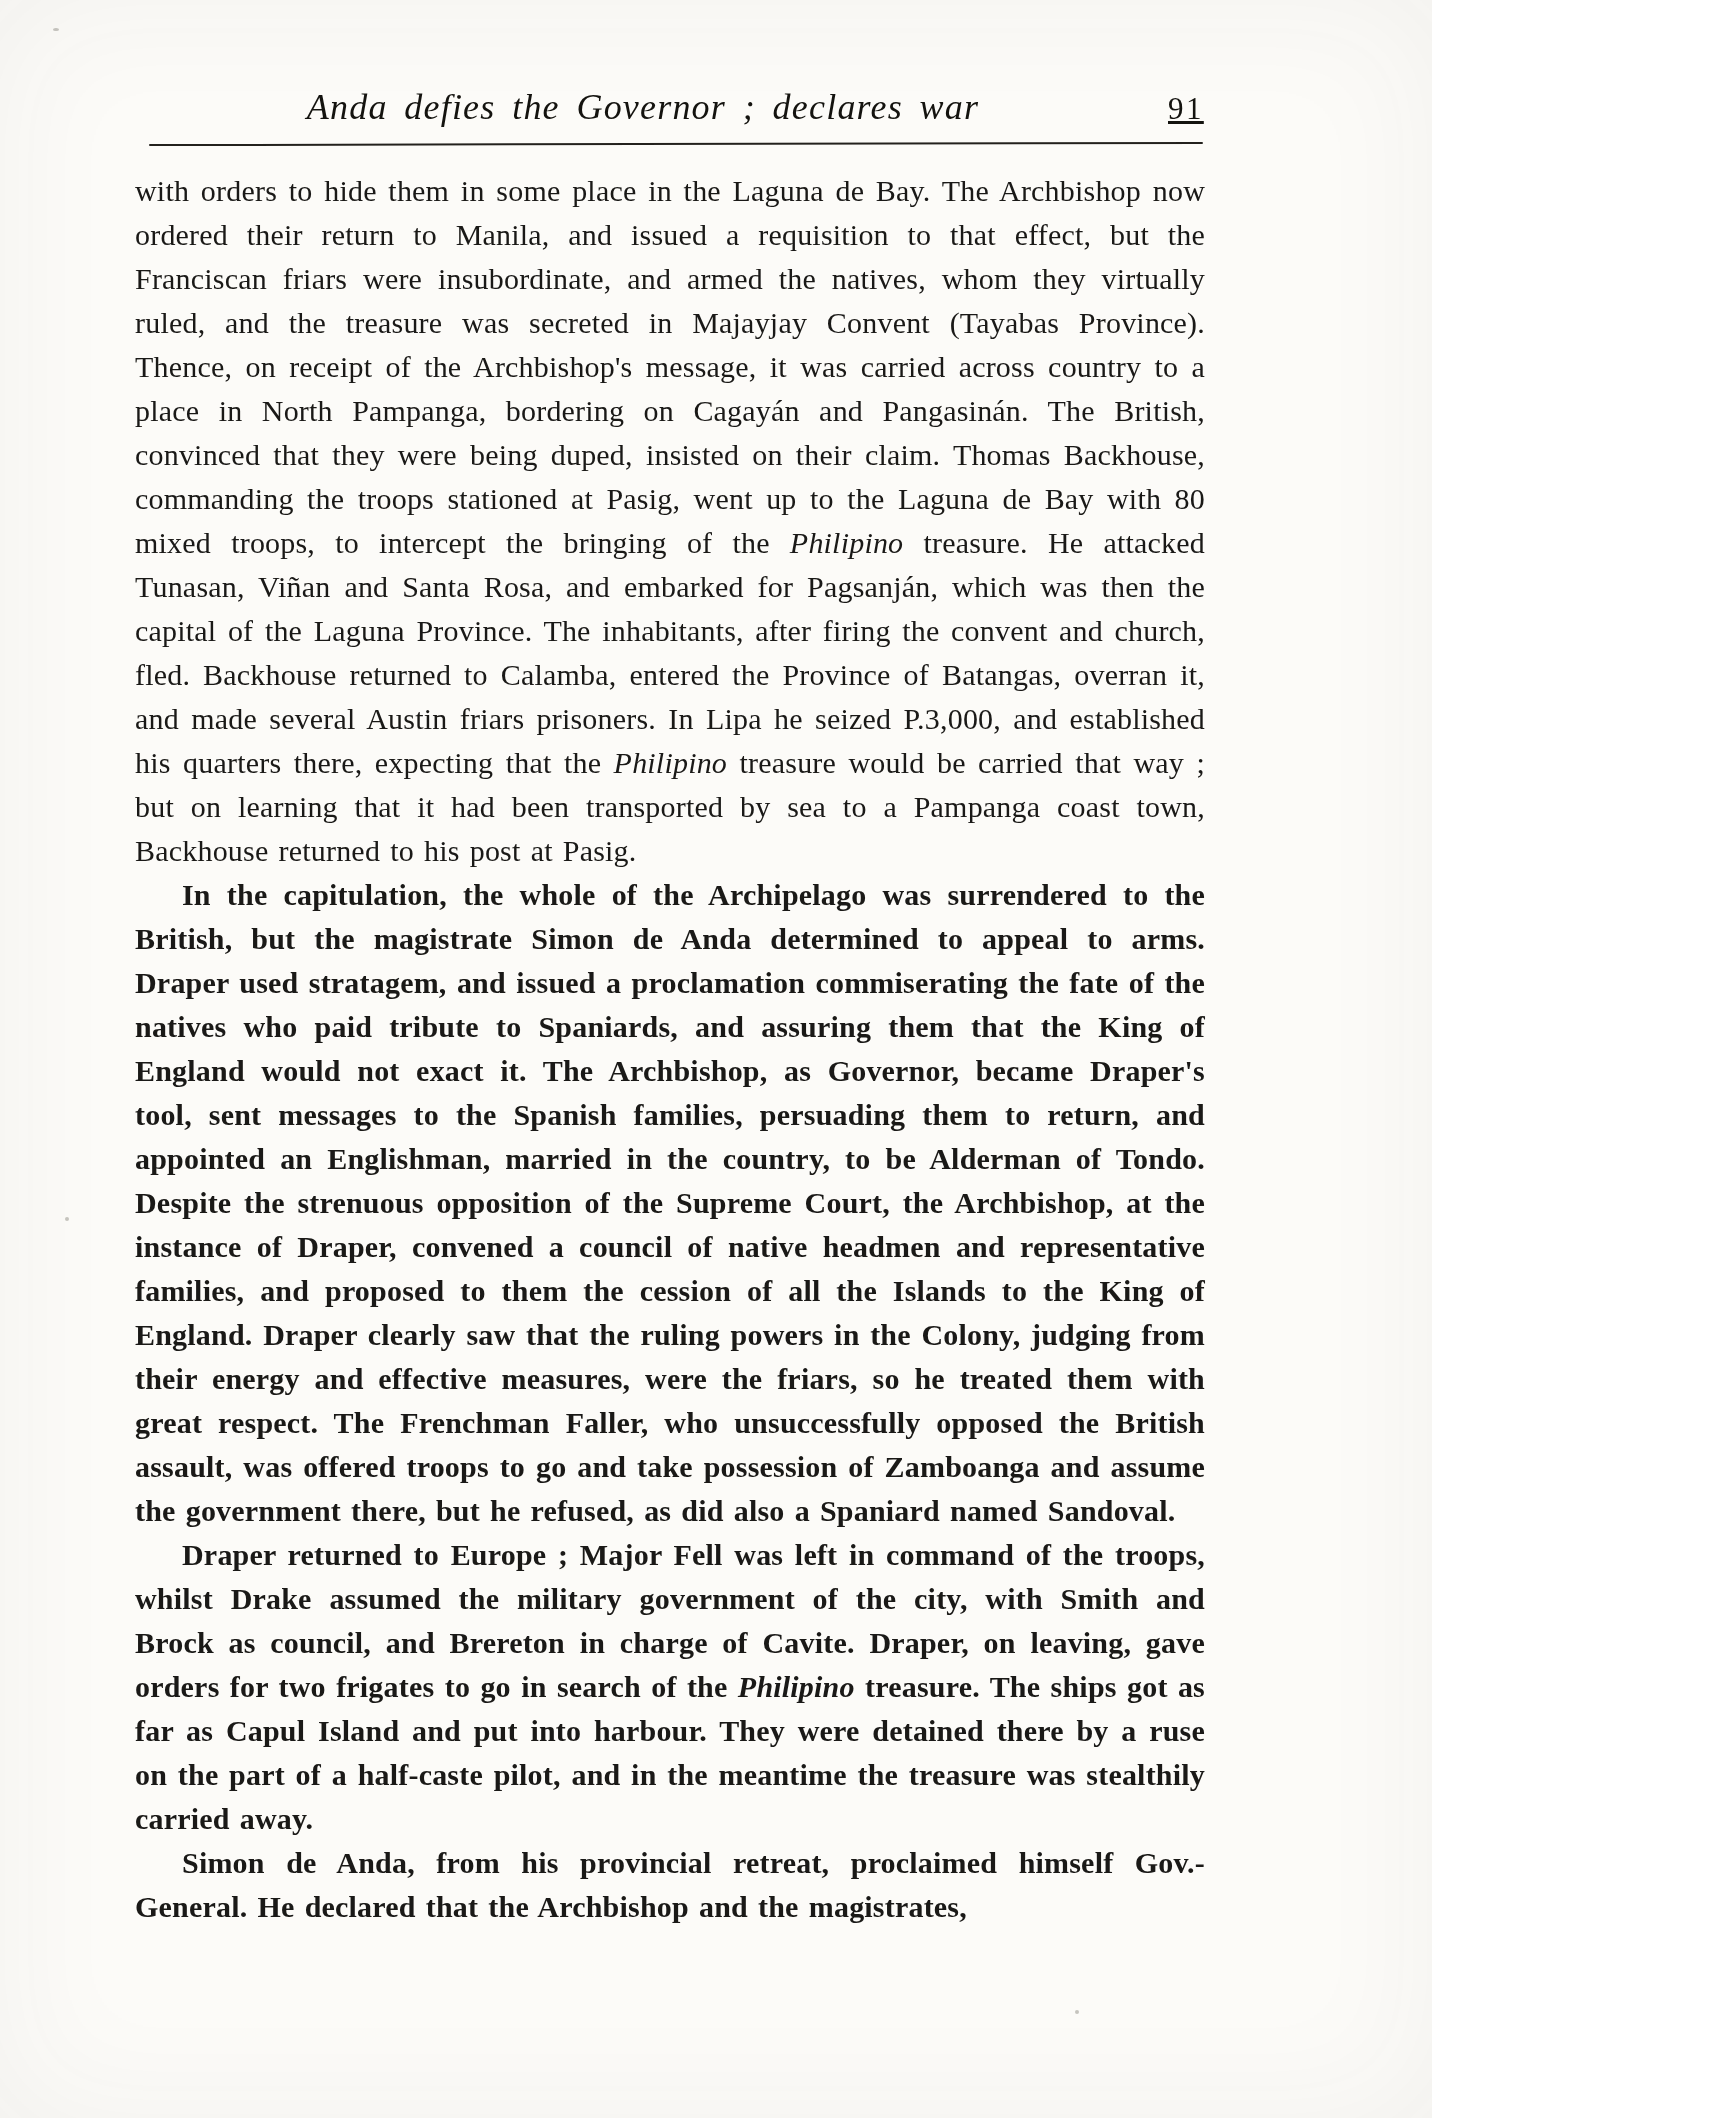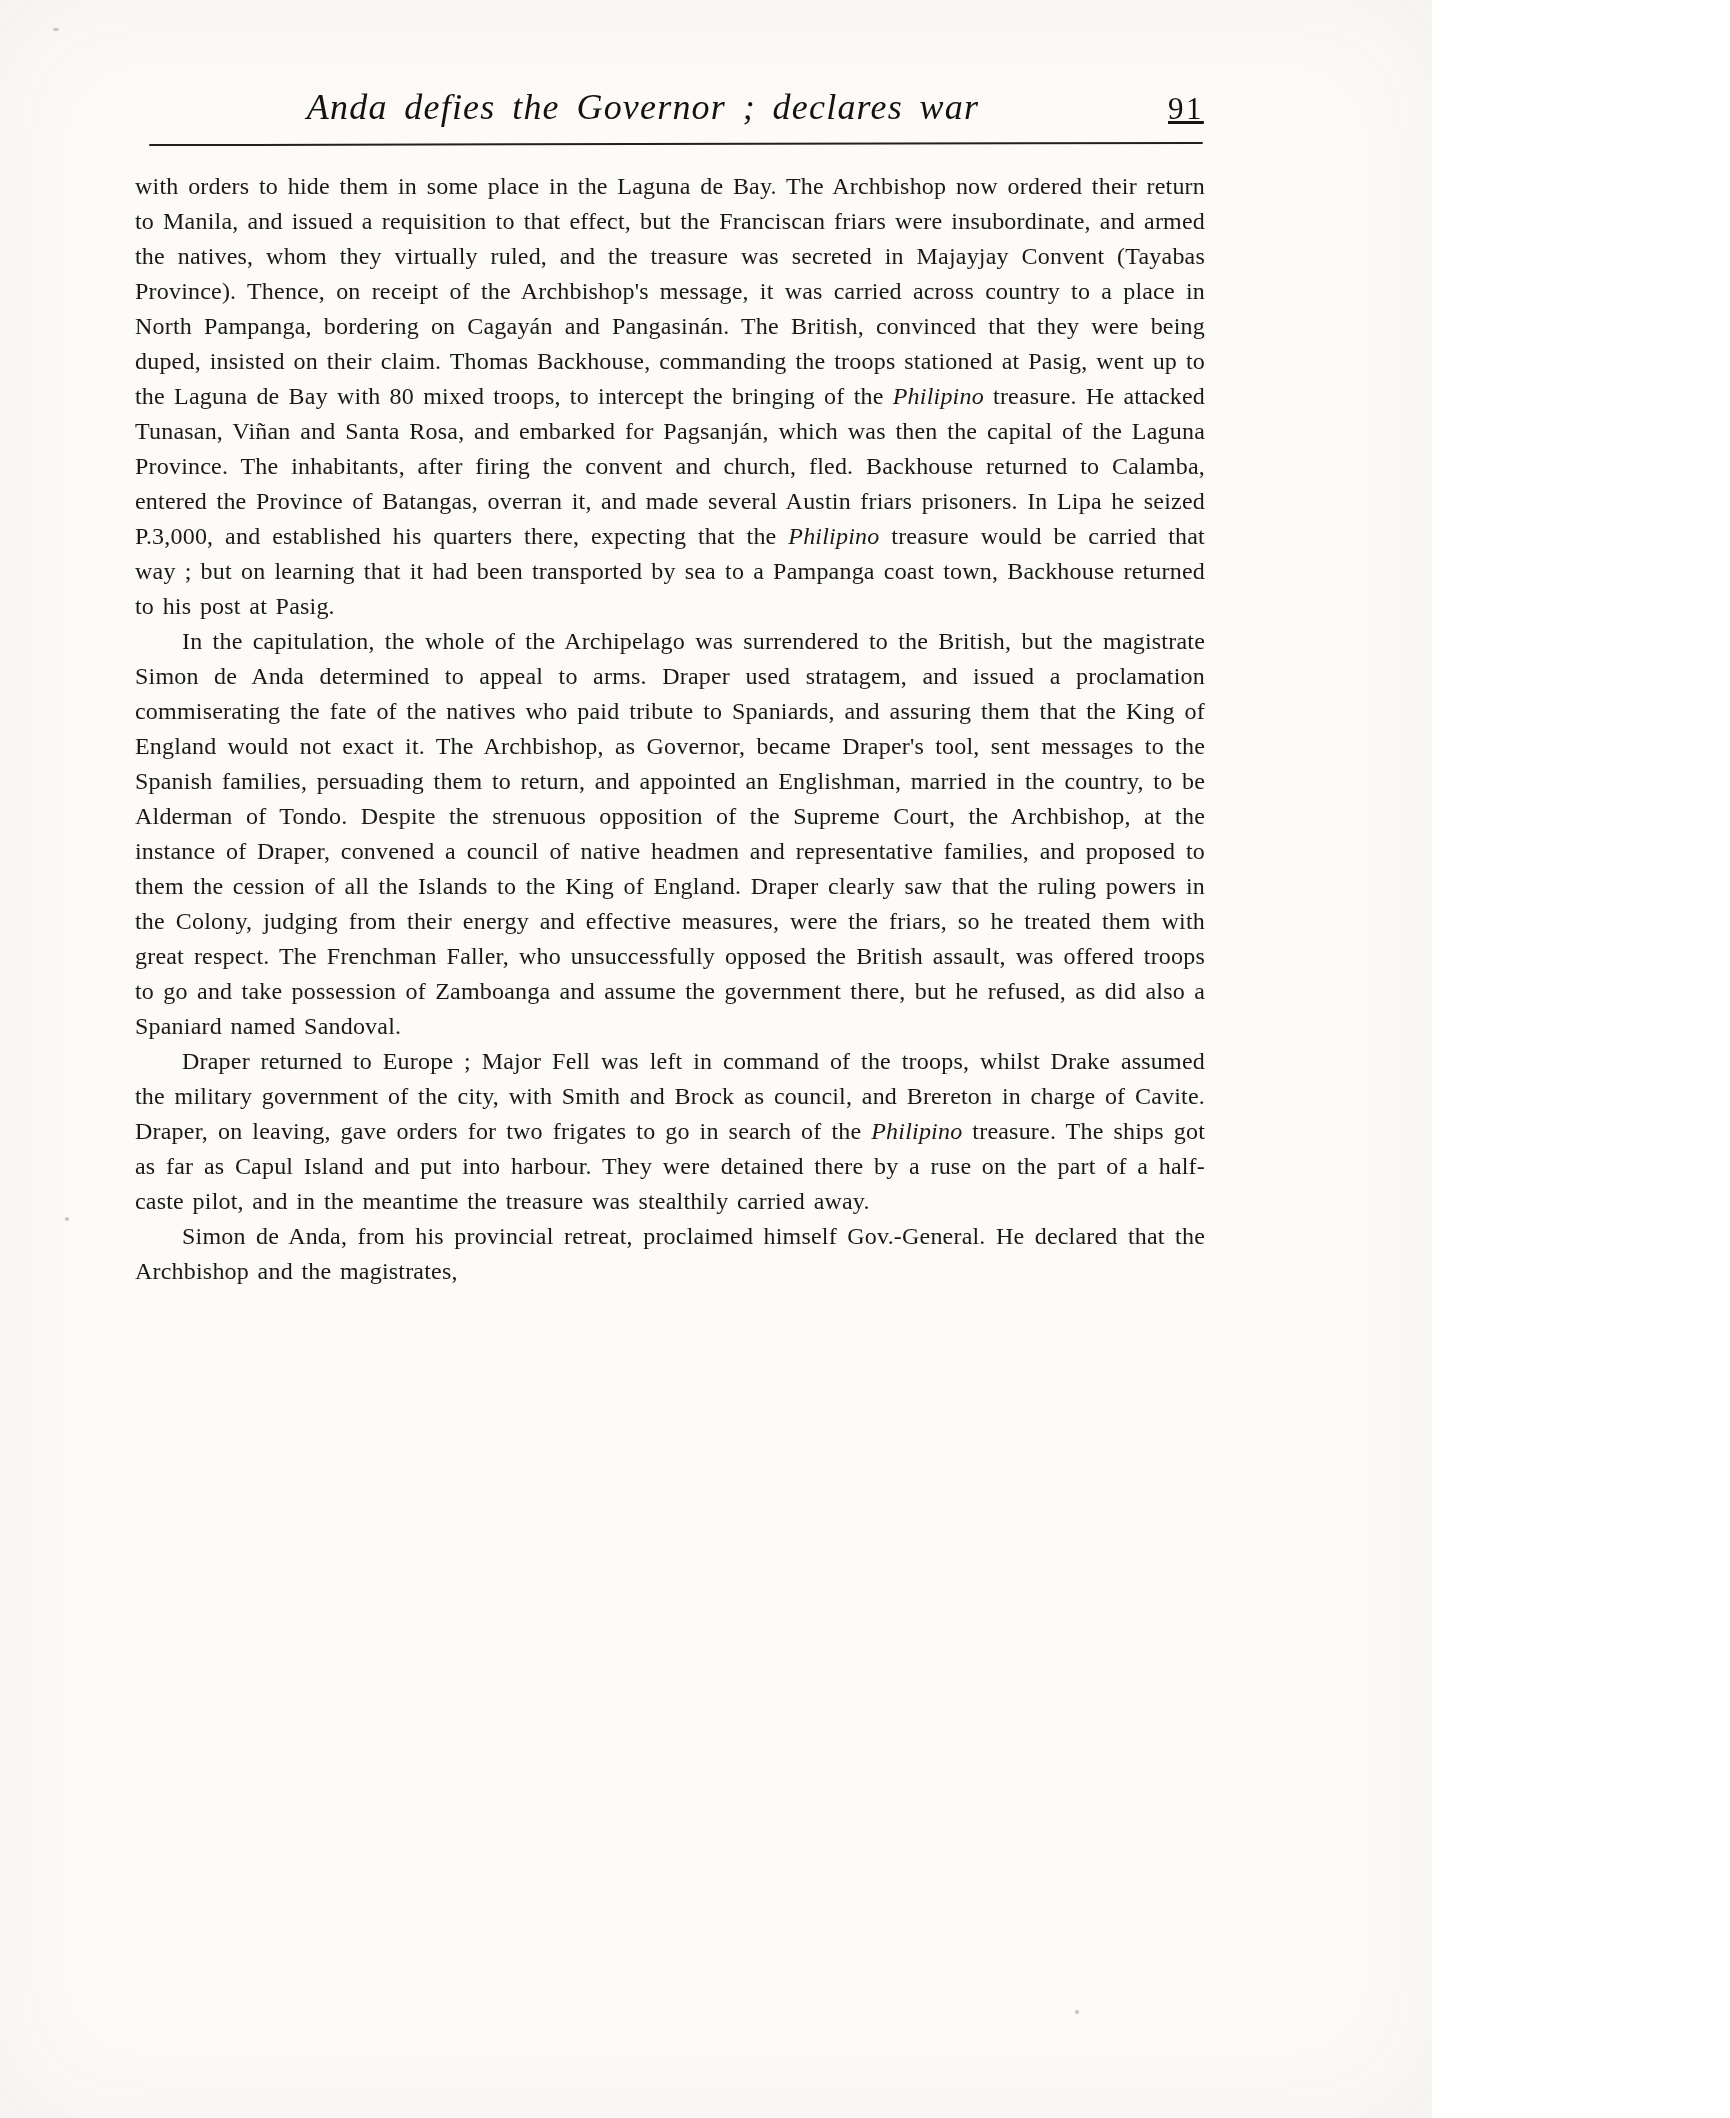--- a/index.html
+++ b/index.html
@@ -54,32 +54,33 @@
     height: 2.4px;
     background: #23211d;
     border-radius: 1.6px;
     transform: rotate(-0.12deg);
   }
   .text-block {
     position: absolute;
     top: 169px;
     left: 135px;
     width: 1070px;
-    font-size: 24px;
-    line-height: 35px;
+    font-size: 30px;
+    line-height: 44px;
     text-align: justify;
     word-spacing: 2.4px;
     letter-spacing: 0.2px;
   }
   .text-block p {
     margin: 0;
     padding: 0;
   }
   .text-block p.indent {
     text-indent: 47px;
+    font-weight: bold;
   }
   .italic {
     font-style: italic;
   }
   .speck {
     position: absolute;
     background: #8f8e86;
     border-radius: 50%;
     opacity: 0.5;
   }

